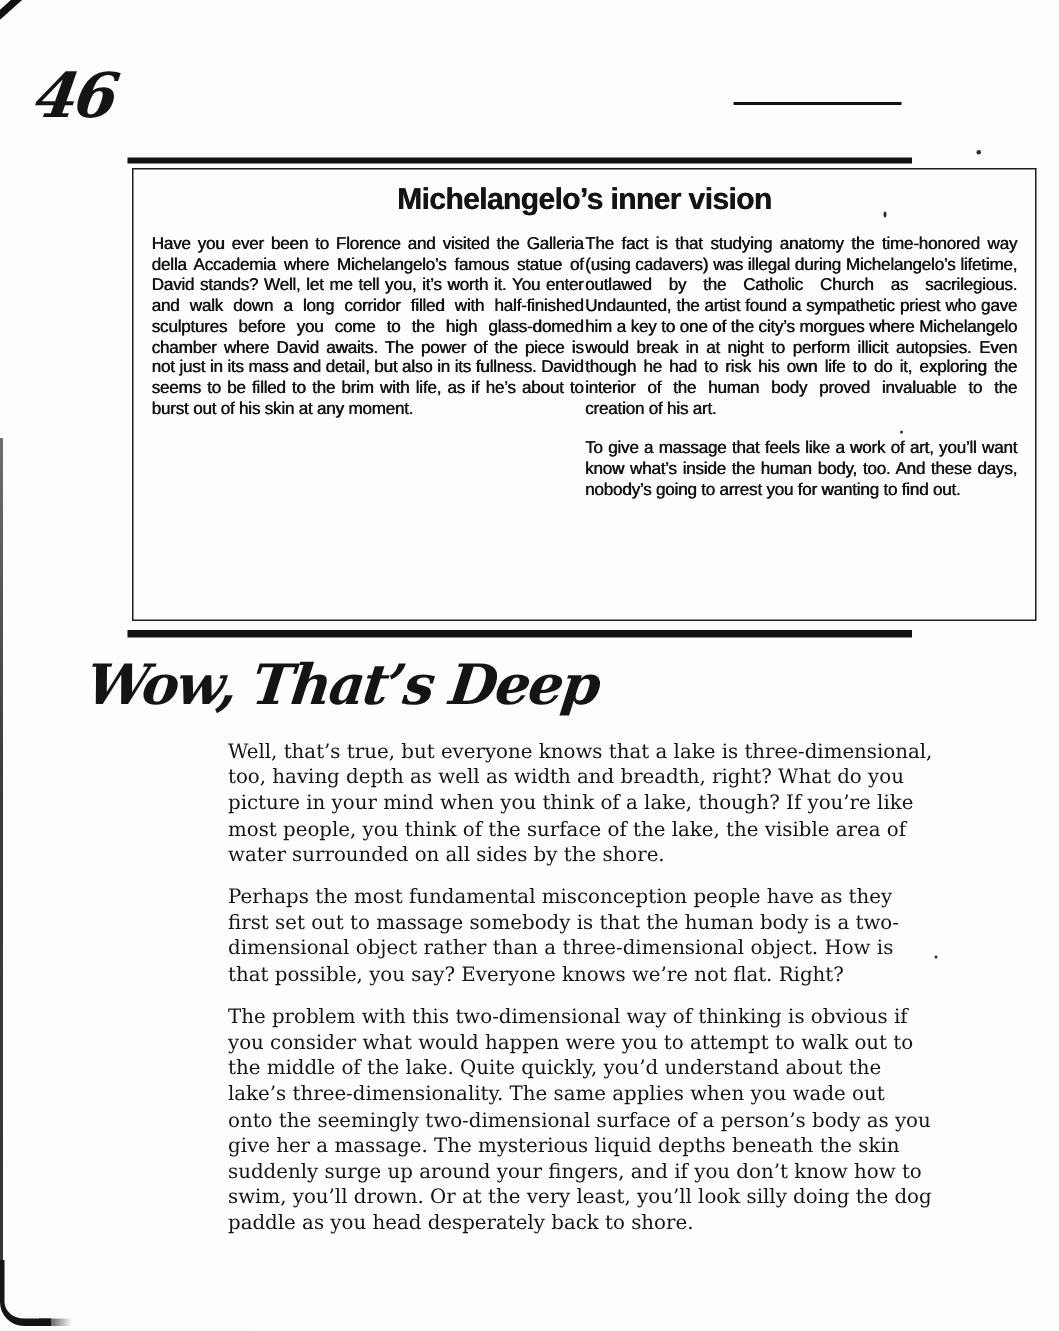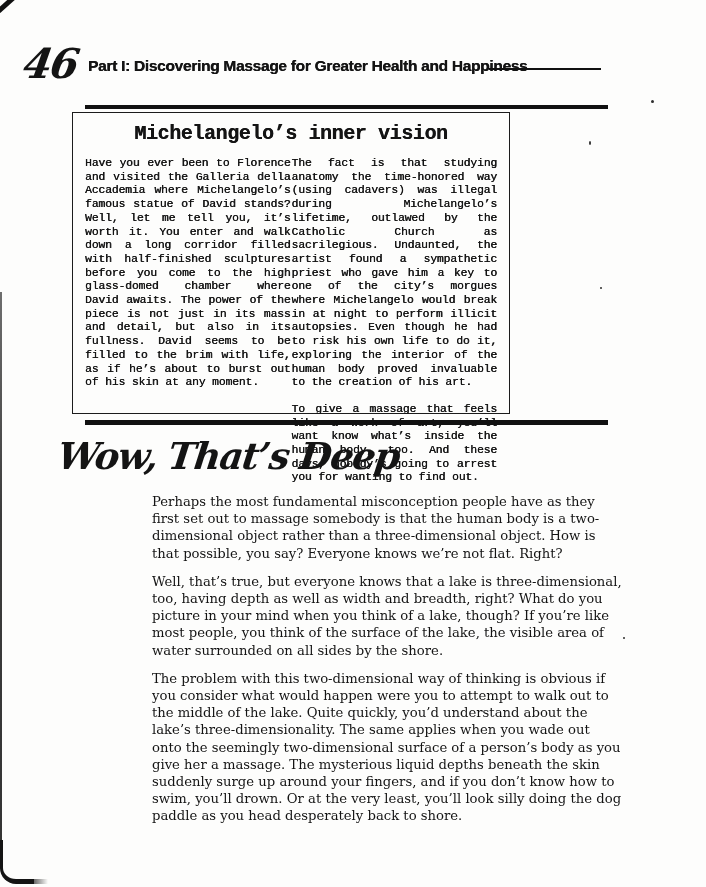--- a/index.html
+++ b/index.html
@@ -68,25 +68,24 @@
   
   .rule-top {
     position:absolute; left:85px; top:105px;
     width:523px; height:4px; background:#111;
   }
   .rule-bottom {
     position:absolute; left:85px; top:420px;
     width:523px; height:5px; background:#111;
   }
   .sidebar-box {
-    position:absolute; left:72px; top:112px;
-    width:438px; height:302px;
+    position:absolute; left:88px; top:112px;
+    width:603px; height:302px;
     border:1.5px solid #1c1c1c;
     padding:9px 12px 0 12px;
-    font-family:Liberation Mono, monospace;
   }
   .sidebar-title {
     text-align:center;
     font-weight:bold; font-size:20px;
     letter-spacing:-0.4px;
     margin-bottom:12px;
     text-shadow:0.3px 0 0 currentColor;
   }
   .sidebar-cols { display:flex; gap:1px; }
   .sidebar-col { flex:1; }
@@ -123,38 +122,37 @@
 
   <div class="artifact-corner"></div>
   <div class="artifact-left-line"></div>
   <div class="artifact-curl"></div>
   <div class="speck s1"></div>
   <div class="speck s2"></div>
   <div class="speck s3"></div>
   <div class="speck s4"></div>
 
   <div class="page-num">46</div>
-  <div class="running-header">Part I: Discovering Massage for Greater Health and Happiness</div>
   <div class="header-rule"></div>
 
   <div class="rule-top"></div>
   <section class="sidebar-box">
     <h2 class="sidebar-title">Michelangelo’s inner vision</h2>
     <div class="sidebar-cols">
       <div class="sidebar-col">
         <p>Have you ever been to Florence and visited the Galleria della Accademia where Michelangelo’s famous statue of David stands? Well, let me tell you, it’s worth it. You enter and walk down a long corridor filled with half-finished sculptures before you come to the high glass-domed chamber where David awaits. The power of the piece is not just in its mass and detail, but also in its fullness. David seems to be filled to the brim with life, as if he’s about to burst out of his skin at any moment.</p>
       </div>
       <div class="sidebar-col">
         <p>The fact is that studying anatomy the time-honored way (using cadavers) was illegal during Michelangelo’s lifetime, outlawed by the Catholic Church as sacrilegious. Undaunted, the artist found a sympathetic priest who gave him a key to one of the city’s morgues where Michelangelo would break in at night to perform illicit autopsies. Even though he had to risk his own life to do it, exploring the interior of the human body proved invaluable to the creation of his art.</p>
         <p>To give a massage that feels like a work of art, you’ll want know what’s inside the human body, too. And these days, nobody’s going to arrest you for wanting to find out.</p>
       </div>
     </div>
   </section>
   <div class="rule-bottom"></div>
 
   <h1 class="section-heading">Wow, That’s Deep</h1>
   <div class="body-text">
+    <p>Well, that’s true, but everyone knows that a lake is three-dimensional, too, having depth as well as width and breadth, right? What do you picture in your mind when you think of a lake, though? If you’re like most people, you think of the surface of the lake, the visible area of water surrounded on all sides by the shore.</p>
     <p>Perhaps the most fundamental misconception people have as they first set out to massage somebody is that the human body is a two-dimensional object rather than a three-dimensional object. How is that possible, you say? Everyone knows we’re not flat. Right?</p>
-    <p>Well, that’s true, but everyone knows that a lake is three-dimensional, too, having depth as well as width and breadth, right? What do you picture in your mind when you think of a lake, though? If you’re like most people, you think of the surface of the lake, the visible area of water surrounded on all sides by the shore.</p>
     <p>The problem with this two-dimensional way of thinking is obvious if you consider what would happen were you to attempt to walk out to the middle of the lake. Quite quickly, you’d understand about the lake’s three-dimensionality. The same applies when you wade out onto the seemingly two-dimensional surface of a person’s body as you give her a massage. The mysterious liquid depths beneath the skin suddenly surge up around your fingers, and if you don’t know how to swim, you’ll drown. Or at the very least, you’ll look silly doing the dog paddle as you head desperately back to shore.</p>
   </div>
 
 </div>
 
 </body></html>

